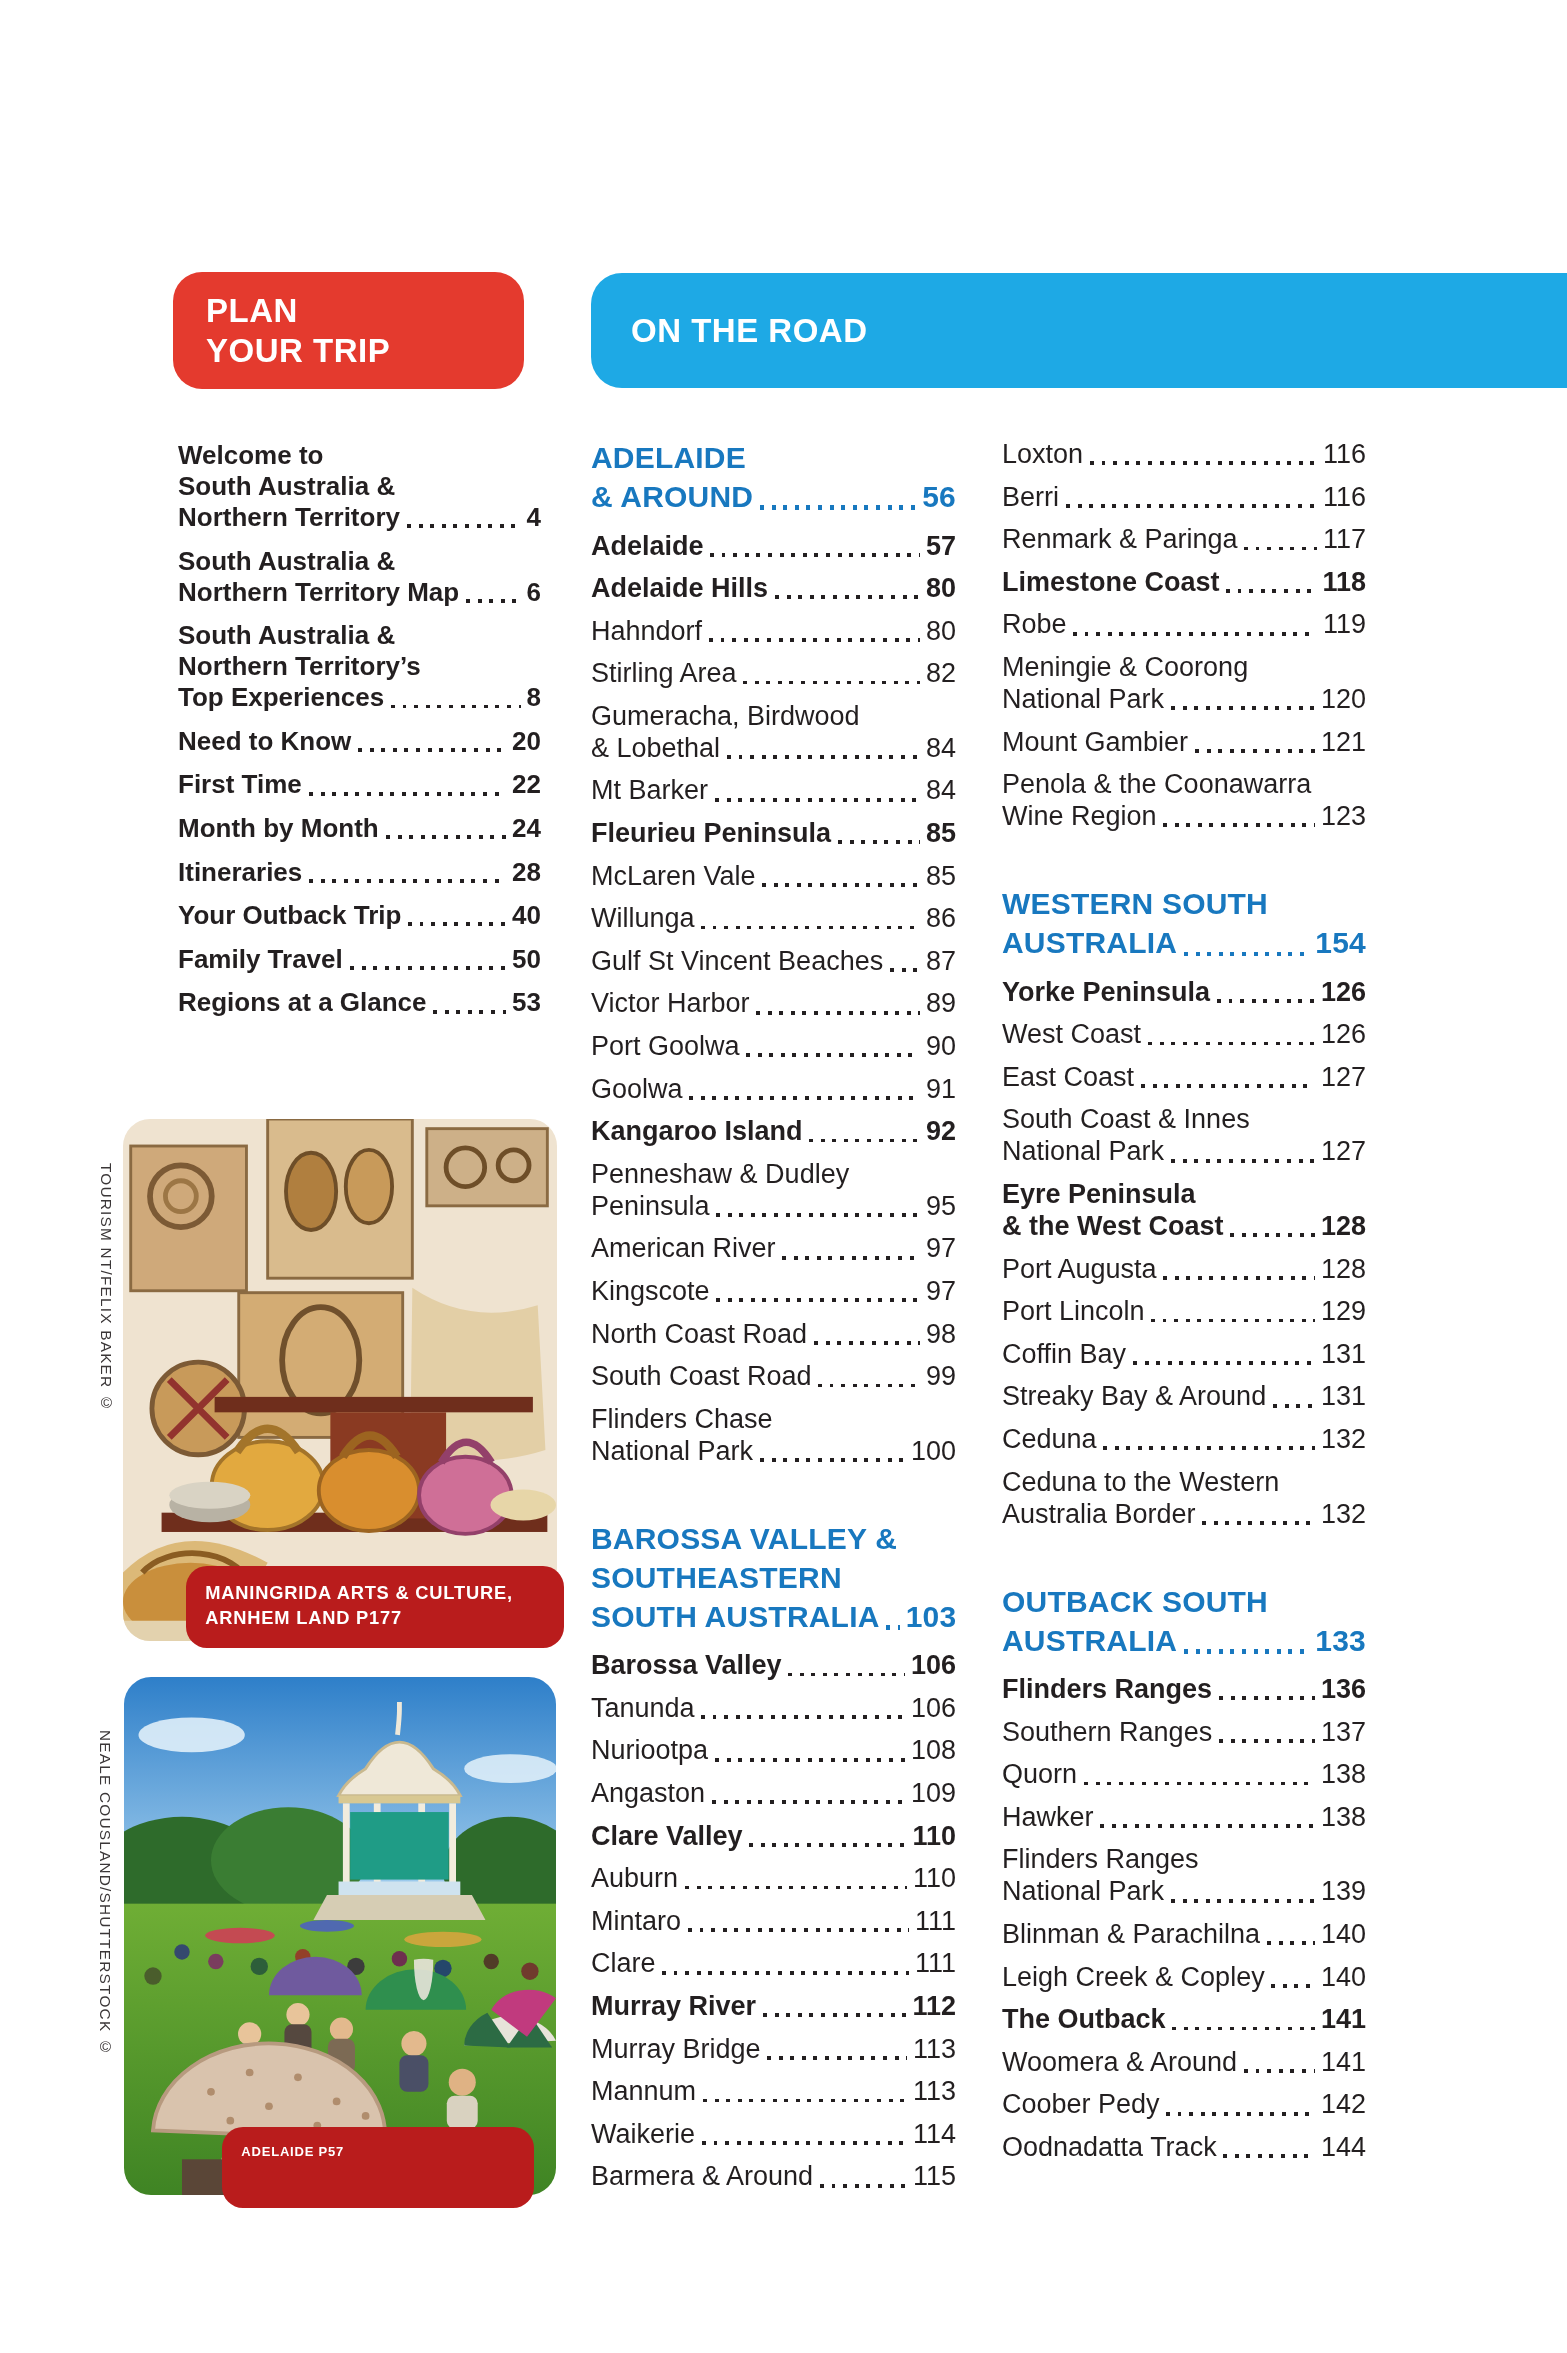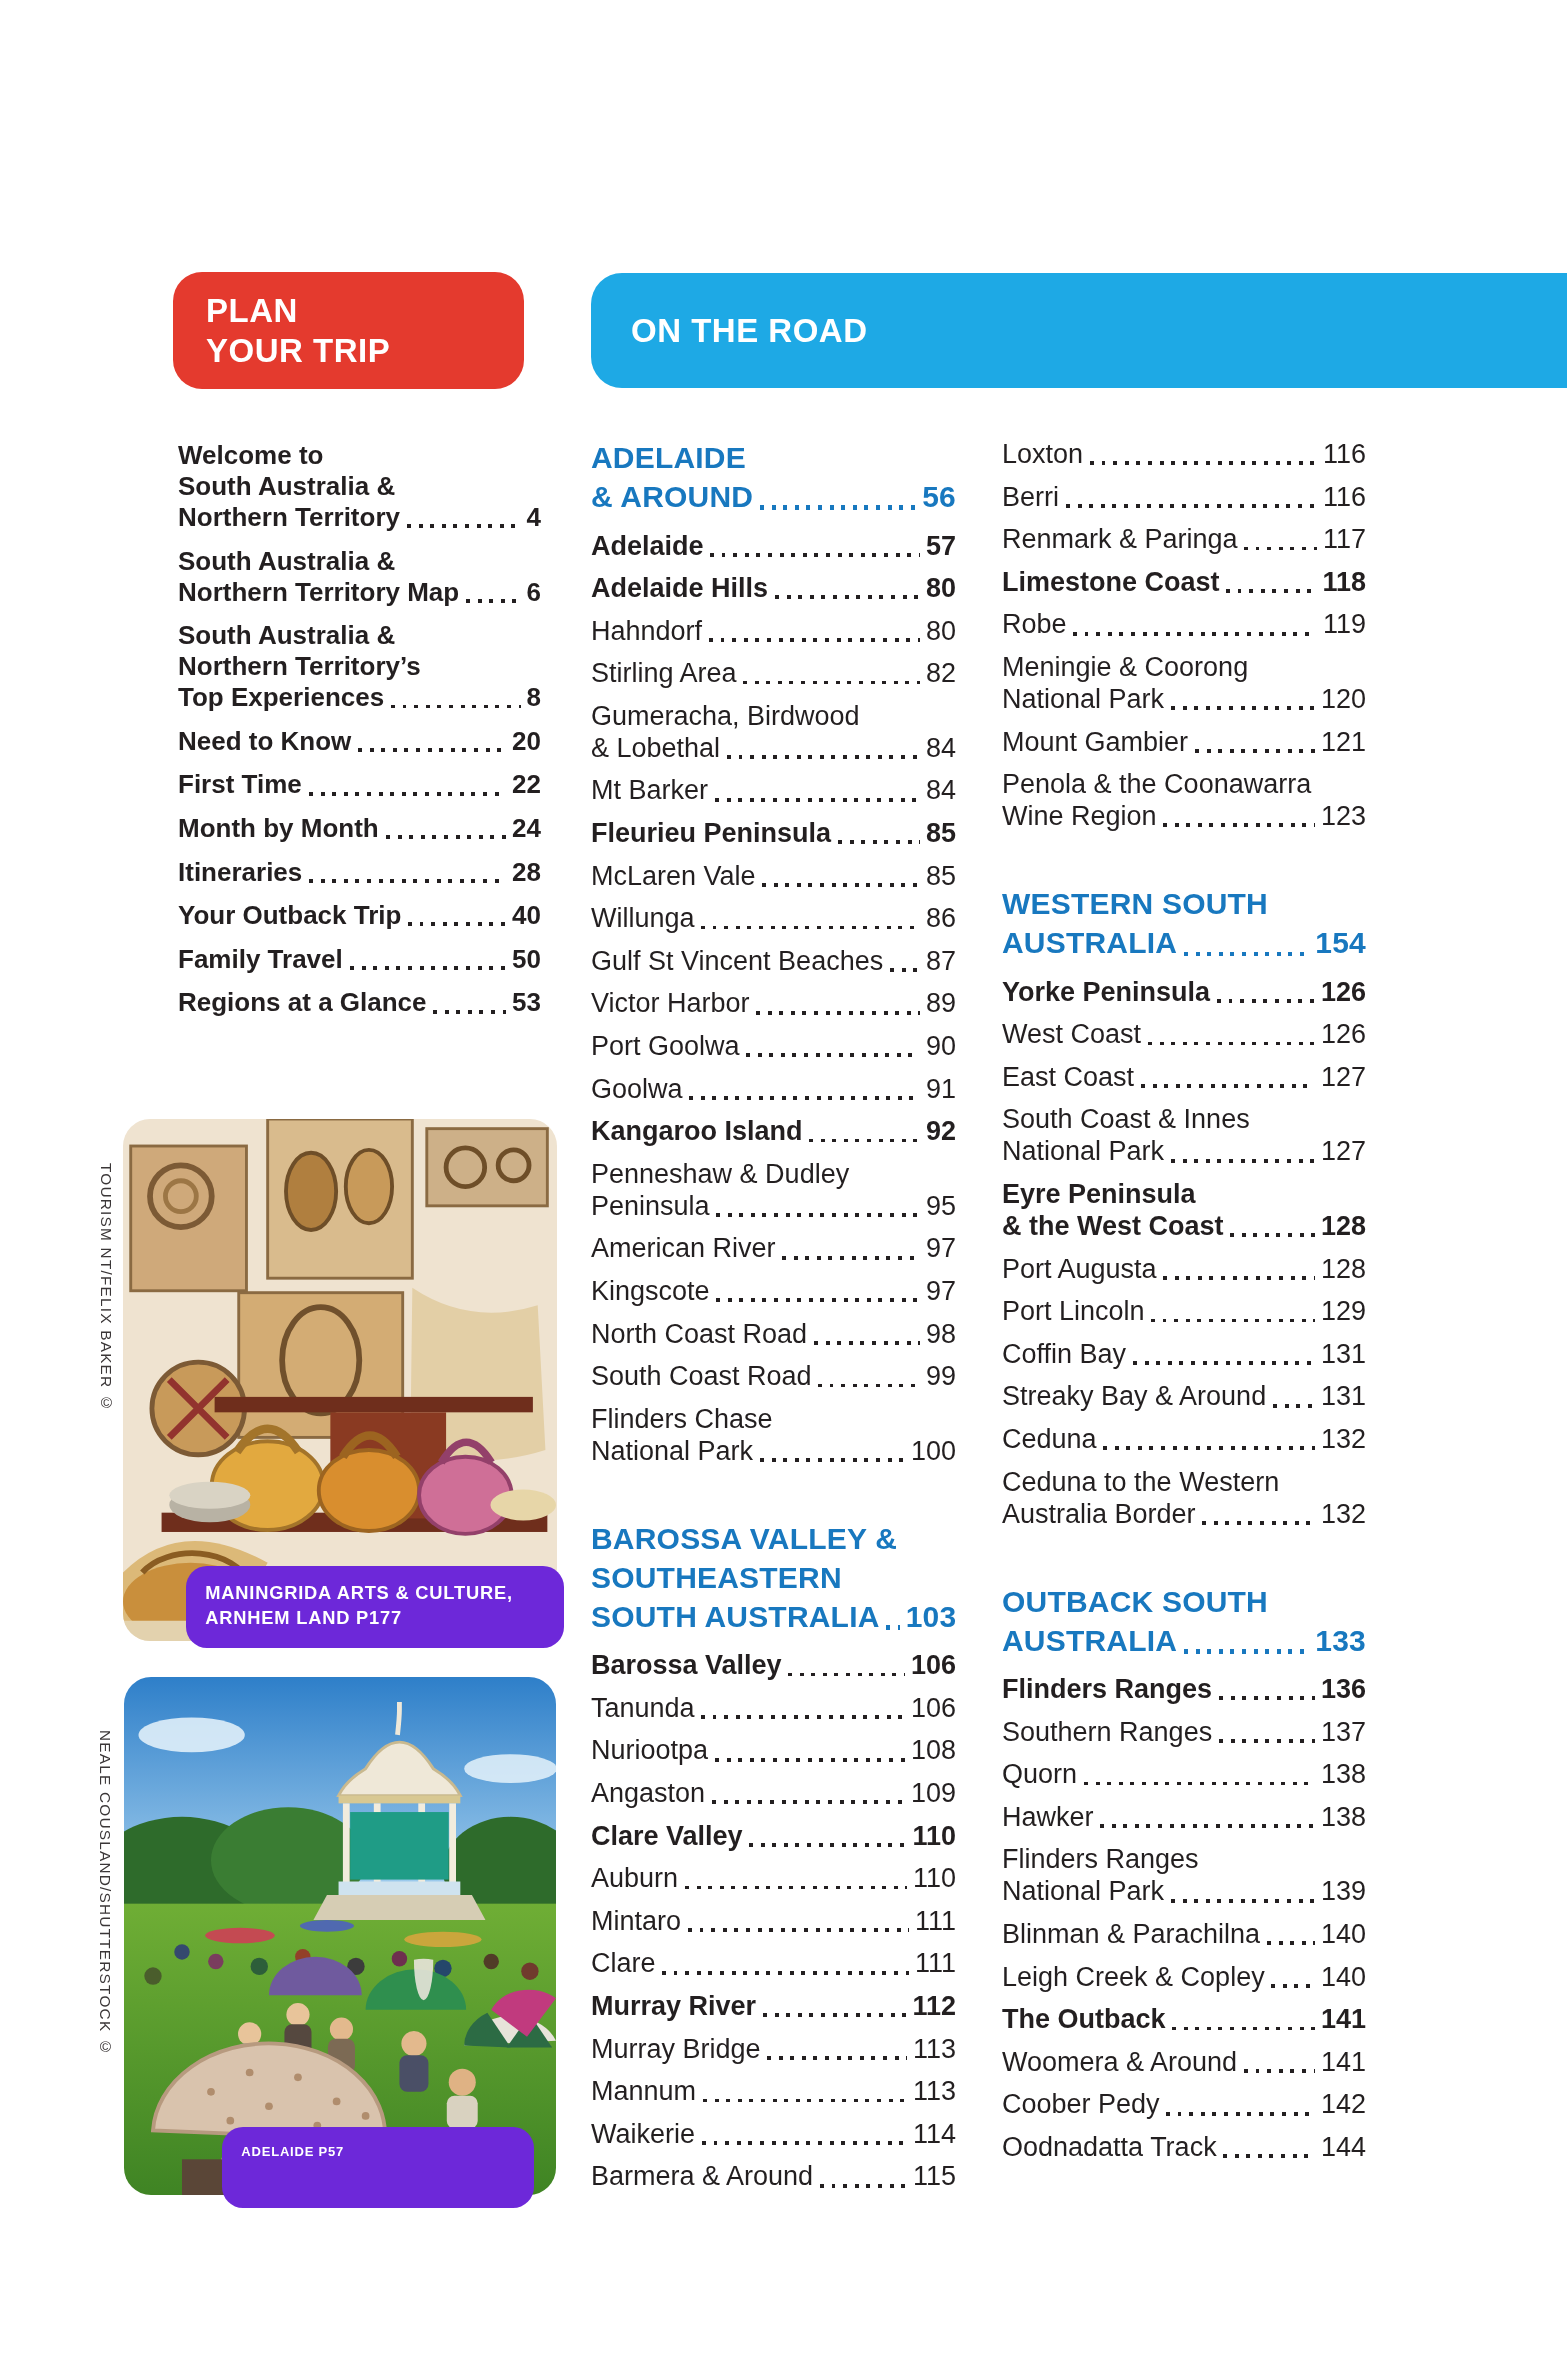--- a/index.html
+++ b/index.html
@@ -41,21 +41,21 @@
     flex:1;align-self:flex-end;height:3.9px;margin:0 3.9px 4.8px 6.8px;min-width:13.5px;
     background:repeating-linear-gradient(to right,currentColor 0 3.9px,transparent 3.9px 11.6px);
   }
   .toc-heading .dots{height:4.8px;margin-bottom:5.8px;}
   
   .photo{position:absolute;border-radius:27px;overflow:hidden;}
   .photo svg{display:block;width:100%;height:100%;}
   .photo1{left:123px;top:1119px;width:434px;height:522px;}
   .photo2{left:124px;top:1677px;width:432px;height:518px;}
   .caption{
-    position:absolute;background:#6d28d9;color:#fff;border-radius:21px;
+    position:absolute;background:#b91c1c;color:#fff;border-radius:21px;
     font-weight:bold;box-sizing:border-box;letter-spacing:0.8px;
   }
   .caption1{left:186px;top:1566px;width:378px;height:82px;padding:13.5px 19.3px 0 19.3px;font-size:18.3px;line-height:25px;}
   .caption2{left:222px;top:2127px;width:312px;height:81px;padding:11.6px 19.3px 0 19.3px;font-size:13px;line-height:25px;}
   .credit{
     position:absolute;writing-mode:vertical-rl;font-size:15.4px;color:#3a3637;
     letter-spacing:1.2px;white-space:nowrap;
   }
   .credit1{left:97px;top:1163px;}
   .credit2{left:96px;top:1730px;}

